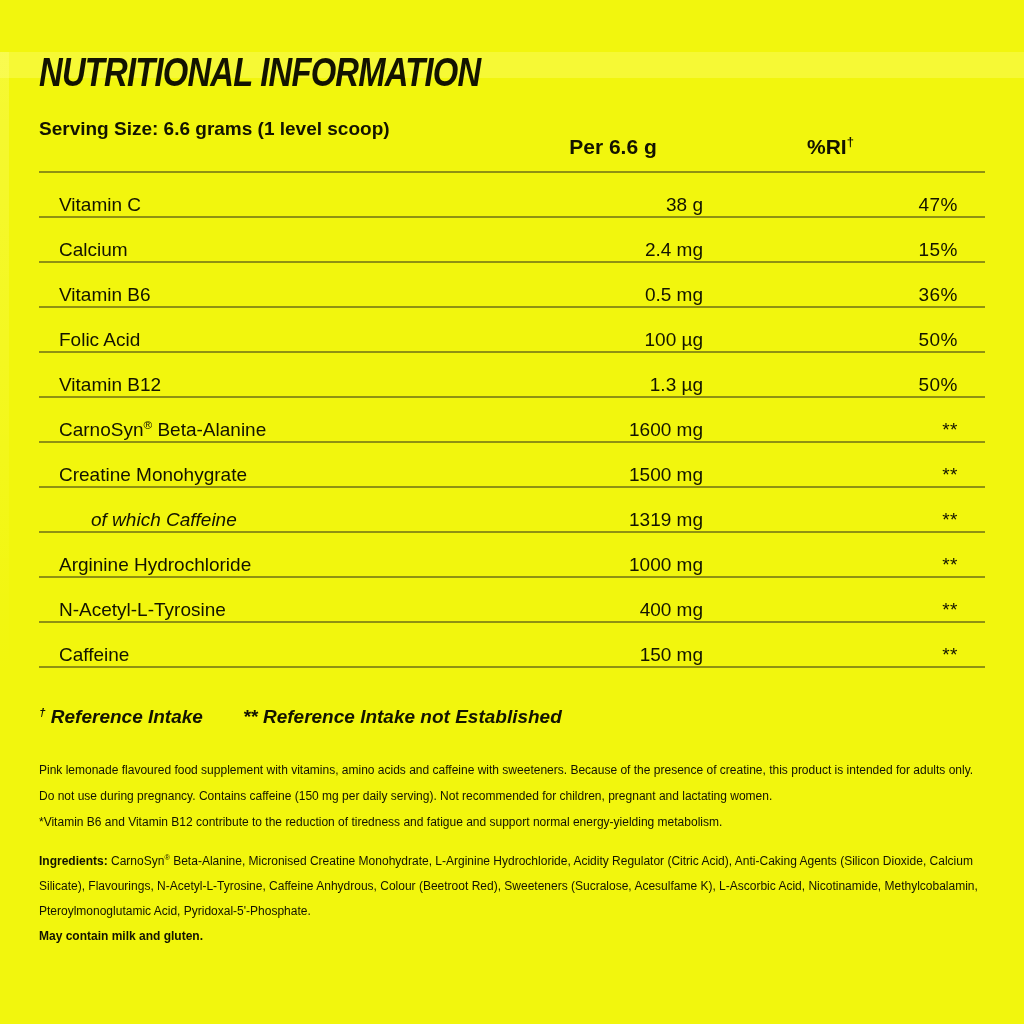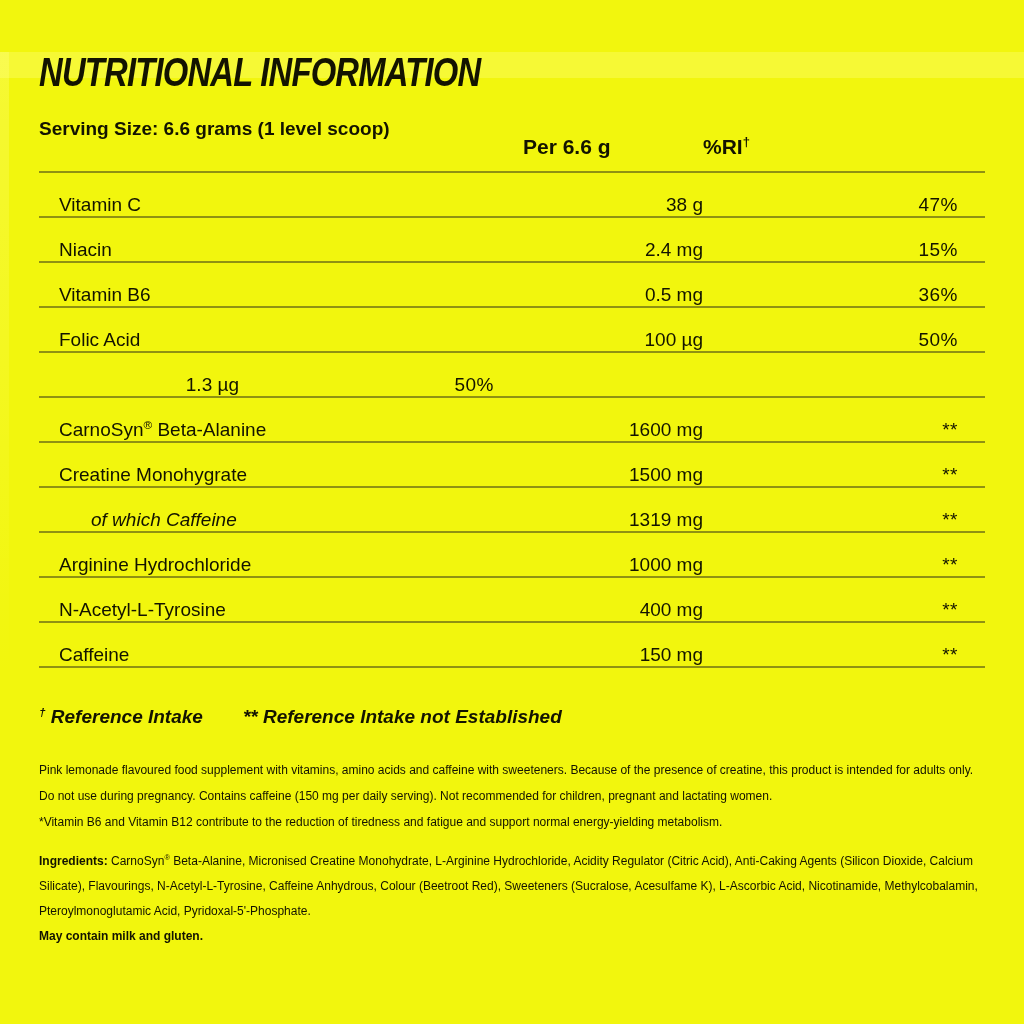--- a/index.html
+++ b/index.html
@@ -51,21 +51,21 @@
   }
   .serving{
     flex:1;
     font-weight:bold;
     font-size:19px;
     margin-bottom:19px;
   }
   .col-head{
     font-weight:bold;
     font-size:21px;
-    text-align:left;
+    text-align:center;
   }
   .col-head.amount{width:180px;}
   .col-head.ri{width:255px;}
   sup{font-size:62%;line-height:0;}
 
   .table{border-top:2px solid var(--divider);}
   .row{
     display:flex;
     align-items:flex-end;
     height:43px;
@@ -116,38 +116,39 @@
   </div>
 
   <div class="table" id="rows">
   <div class="row">
     <span class="name">Vitamin C</span>
     <span class="amount">38 g</span>
     <span class="ri">47%</span>
   </div>
 
   <div class="row">
-    <span class="name">Niacin</span>
+    <span class="name">Calcium</span>
     <span class="amount">2.4 mg</span>
     <span class="ri">15%</span>
   </div>
 
   <div class="row">
     <span class="name">Vitamin B6</span>
     <span class="amount">0.5 mg</span>
     <span class="ri">36%</span>
   </div>
 
   <div class="row">
     <span class="name">Folic Acid</span>
     <span class="amount">100 µg</span>
     <span class="ri">50%</span>
   </div>
 
   <div class="row">
+    <span class="name">Vitamin B12</span>
     <span class="amount">1.3 µg</span>
     <span class="ri">50%</span>
   </div>
 
   <div class="row">
     <span class="name">CarnoSyn<sup>®</sup> Beta-Alanine</span>
     <span class="amount">1600 mg</span>
     <span class="ri">**</span>
   </div>
 

